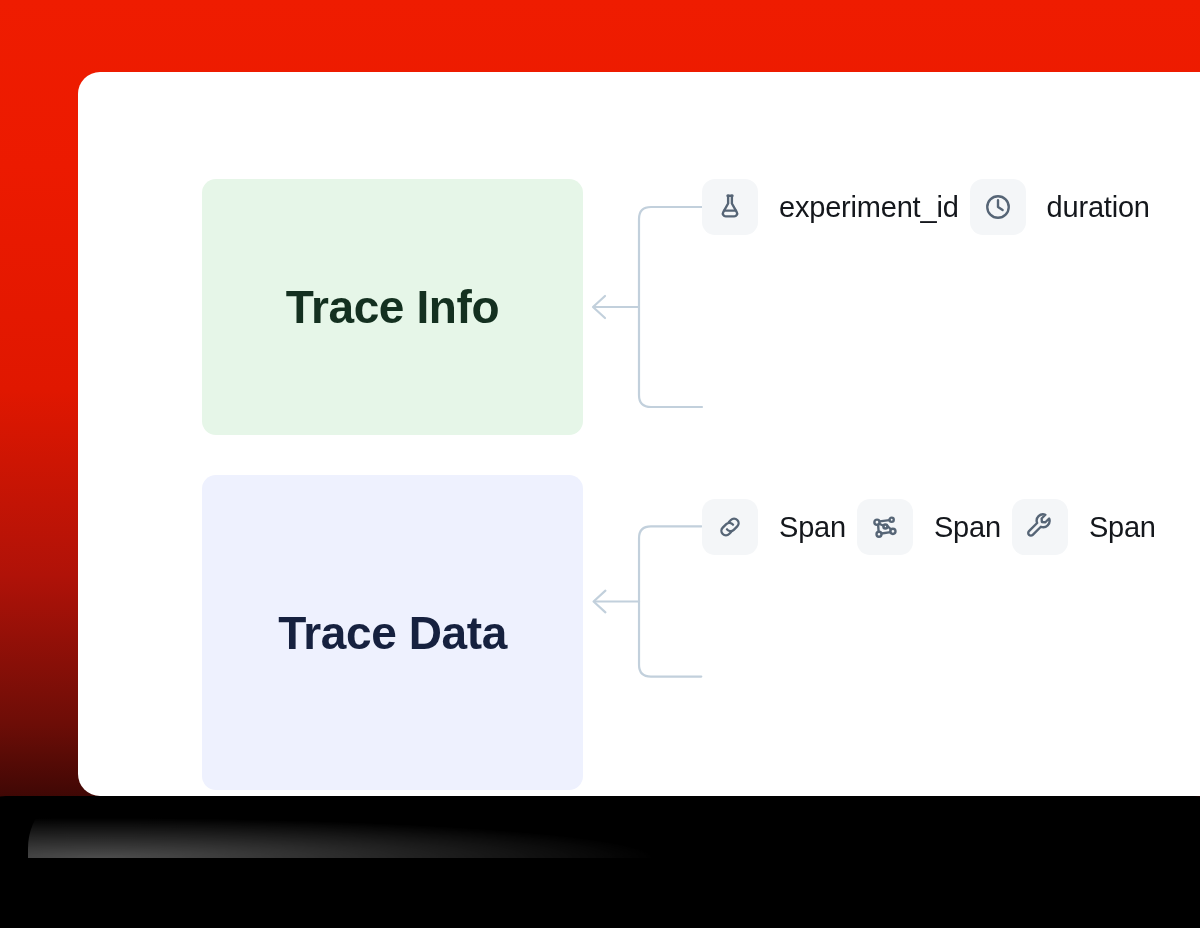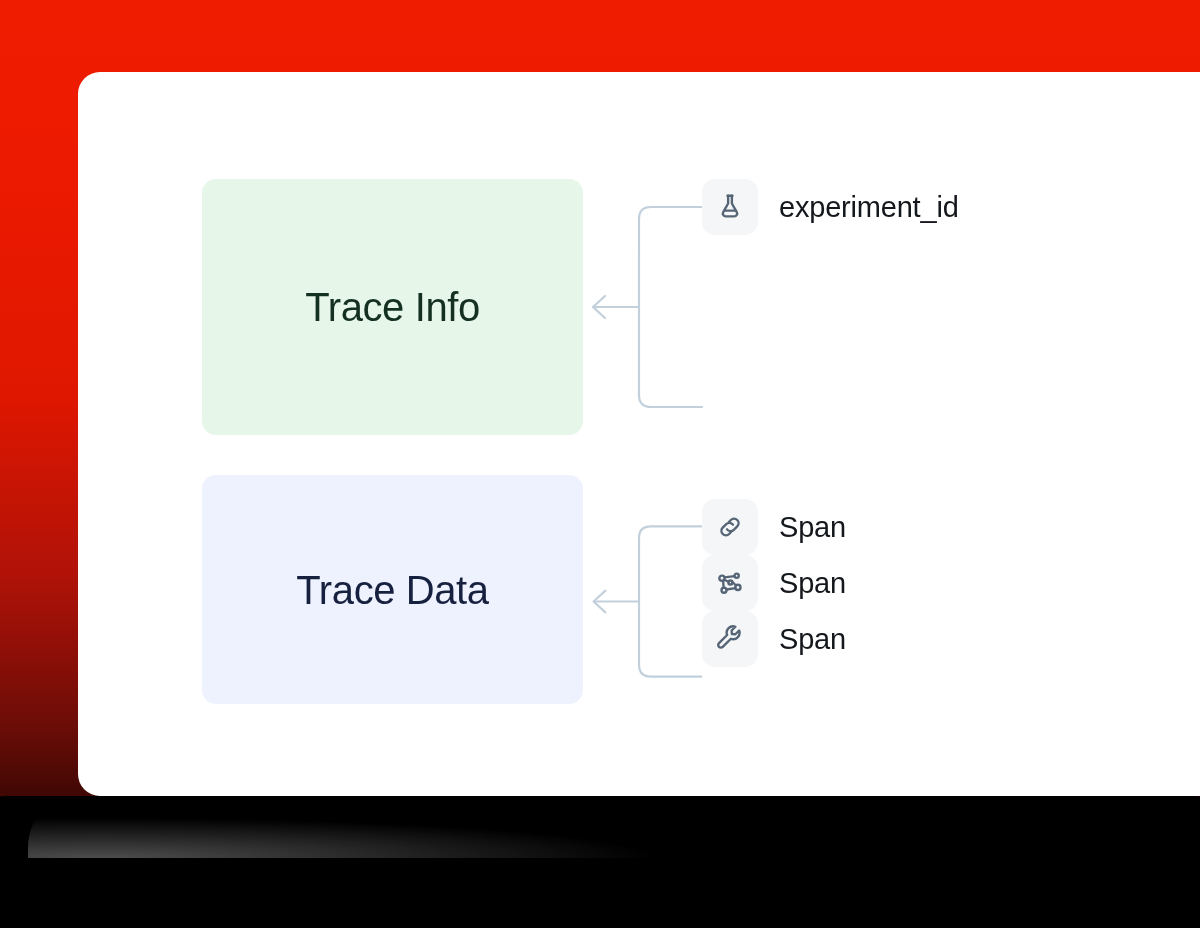--- a/index.html
+++ b/index.html
@@ -94,48 +94,49 @@
     left: 124px;          
     top: 0;
     width: 381px;
     height: 256px;
     border-radius: 14px;
     display: flex;
     align-items: center;
     justify-content: center;
   }
   .concept-box .label {
-    font-size: 40px;
-    font-weight: 400;
+    font-size: 46px;
+    font-weight: 700;
     letter-spacing: -0.4px;
     line-height: 1;
     white-space: nowrap;
   }
   .group.info  .concept-box { background: #e6f6e8; }
   .group.info  .concept-box .label { color: #143020; }
-  .group.data  .concept-box { height: 229px; background: #eef1fe; border-radius: 14px; }
+  .group.data  .concept-box { height: 315px; background: #eef1fe; border-radius: 14px; }
   .group.data  .concept-box .label { color: #16213f; }
 
   
   .connector {
     position: absolute;
     left: 505px;          
     top: 0;
     width: 116px;
     height: 256px;
     overflow: visible;
   }
 
   
   .fields {
     position: absolute;
     left: 624px;          
     top: 0;
     display: flex;
-    flex-direction: column;
+    flex-direction: row;
+    gap: 11px;
   }
   .field-row {
     display: flex;
     align-items: center;
     gap: 21px;
     height: 56px;
   }
   .icon-chip {
     width: 56px;
     height: 56px;
@@ -192,20 +193,29 @@
           <span class="icon-chip">
             <svg viewBox="0 0 24 24">
               <path d="M10 3h4"></path>
               <path d="M10.5 3v6.2L6.6 16.1c-.9 1.5.2 3.4 2 3.4h6.8c1.8 0 2.9-1.9 2-3.4L13.5 9.2V3"></path>
               <path d="M7.3 14.9h9.4"></path>
             </svg>
           </span>
           <span class="field-label">experiment_id</span>
         </div>
 
+        <div class="field-row">
+          <span class="icon-chip">
+            <svg viewBox="0 0 24 24">
+              <circle cx="12" cy="12" r="8.6"></circle>
+              <path d="M12 6.6V12l3.7 2.4"></path>
+            </svg>
+          </span>
+          <span class="field-label">duration</span>
+        </div>
 
 
 
       </div>
     </div>
 
     <div class="group data">
 
       <div class="concept-box">
         <span class="label">Trace Data</span>

